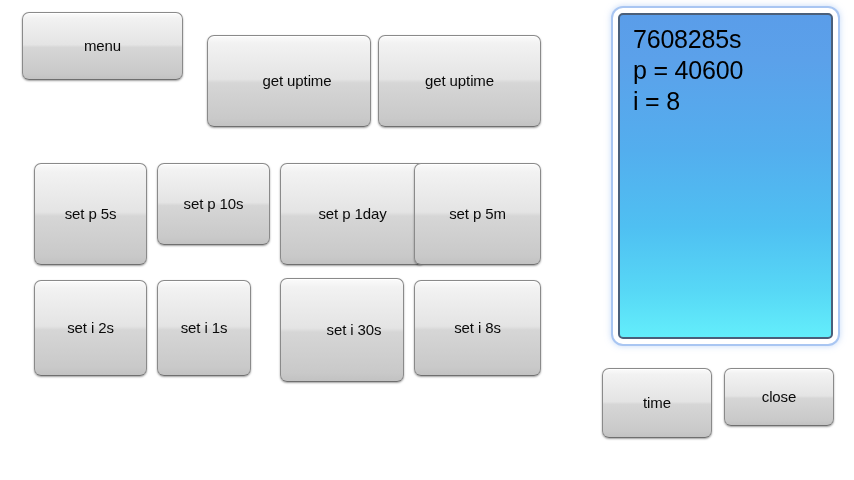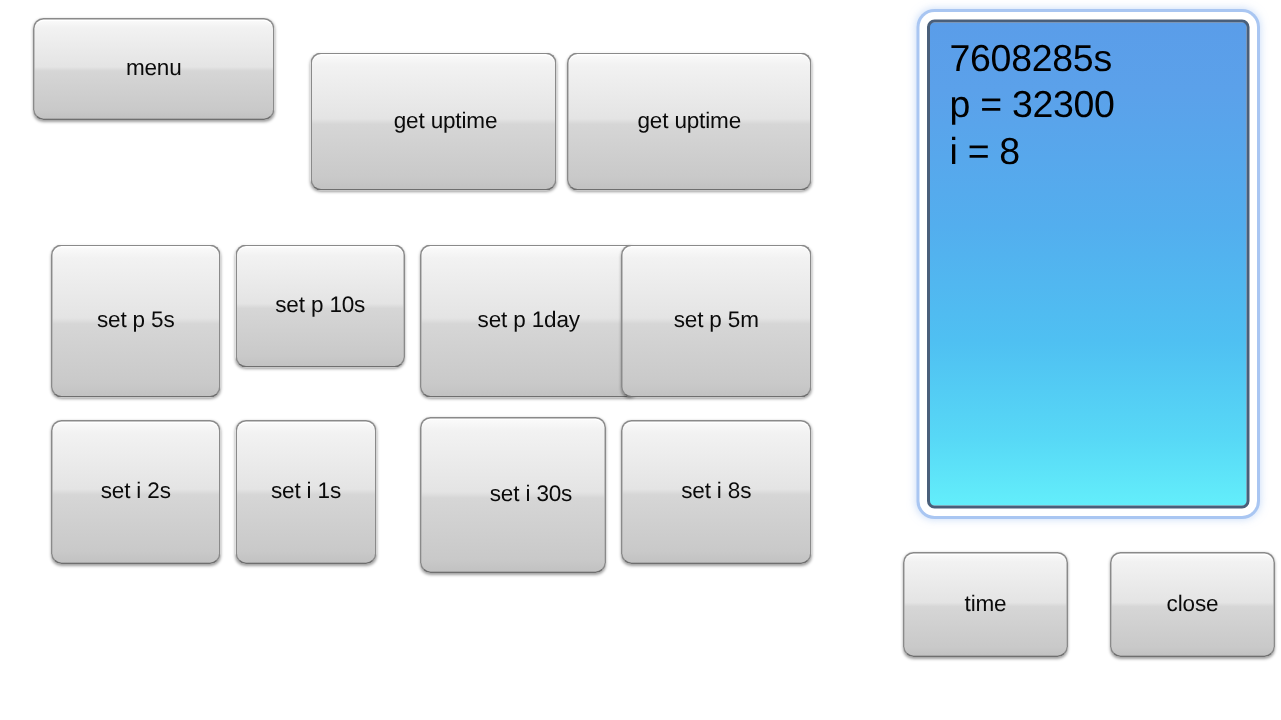--- a/index.html
+++ b/index.html
@@ -123,23 +123,23 @@
 <div class="btn" id="btn-set-i-2" style="left:280px; top:278px; width:124px; height:104px;padding-left:24px;">
   <span class="btn-label">set i 30s</span>
 </div>
 <div class="btn" id="btn-set-i-3" style="left:414px; top:280px; width:127px; height:96px;">
   <span class="btn-label">set i 8s</span>
 </div>
 
 <div id="output-panel" style="left:615px; top:10px; width:221px; height:332px;">
   <div id="output-panel-inner">
     <div class="output-line">7608285s</div>
-    <div class="output-line">p = 32300</div>
+    <div class="output-line">p = 40600</div>
     <div class="output-line">i = 8</div>
   </div>
 </div>
 
 <div class="btn" id="btn-open" style="left:602px; top:368px; width:110px; height:70px;">
   <span class="btn-label">time</span>
 </div>
-<div class="btn" id="btn-close" style="left:740px; top:368px; width:110px; height:70px;">
+<div class="btn" id="btn-close" style="left:724px; top:368px; width:110px; height:58px;">
   <span class="btn-label">close</span>
 </div>
 
 </body></html>

